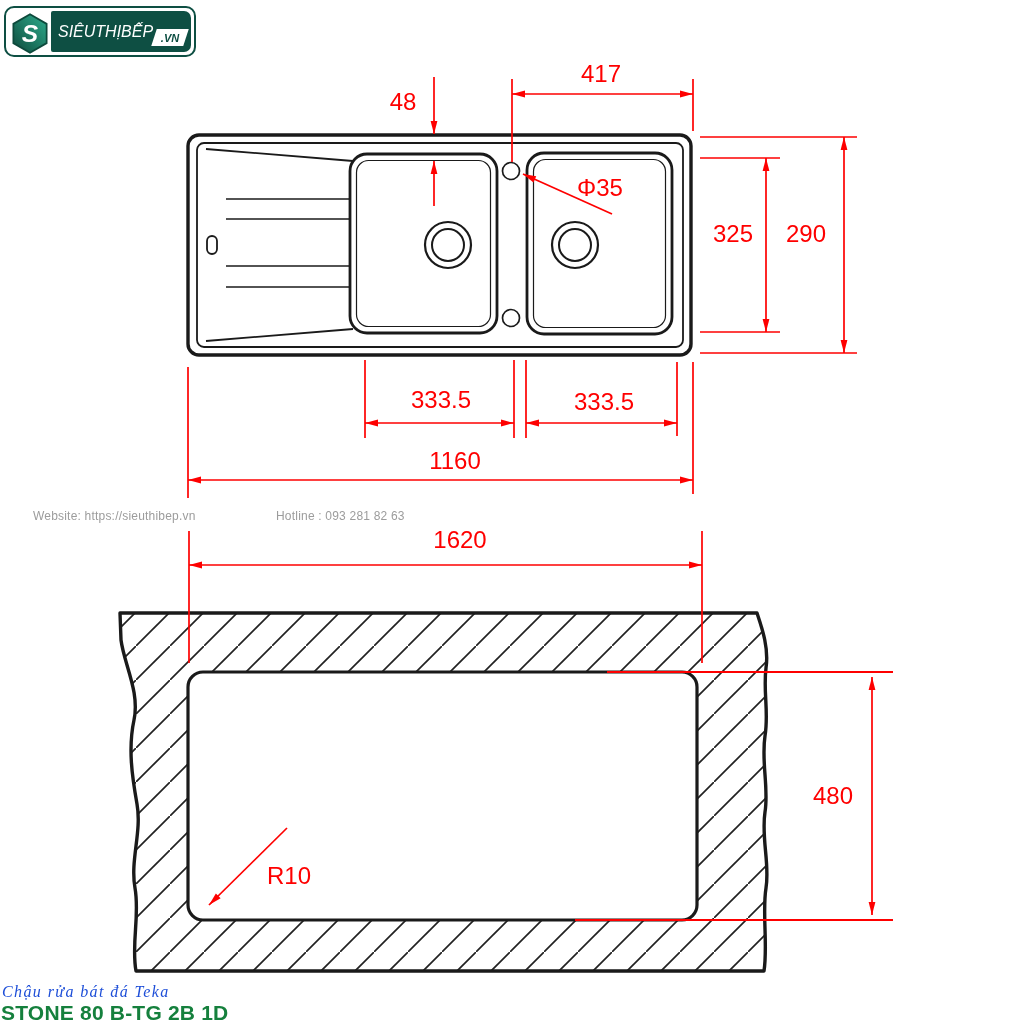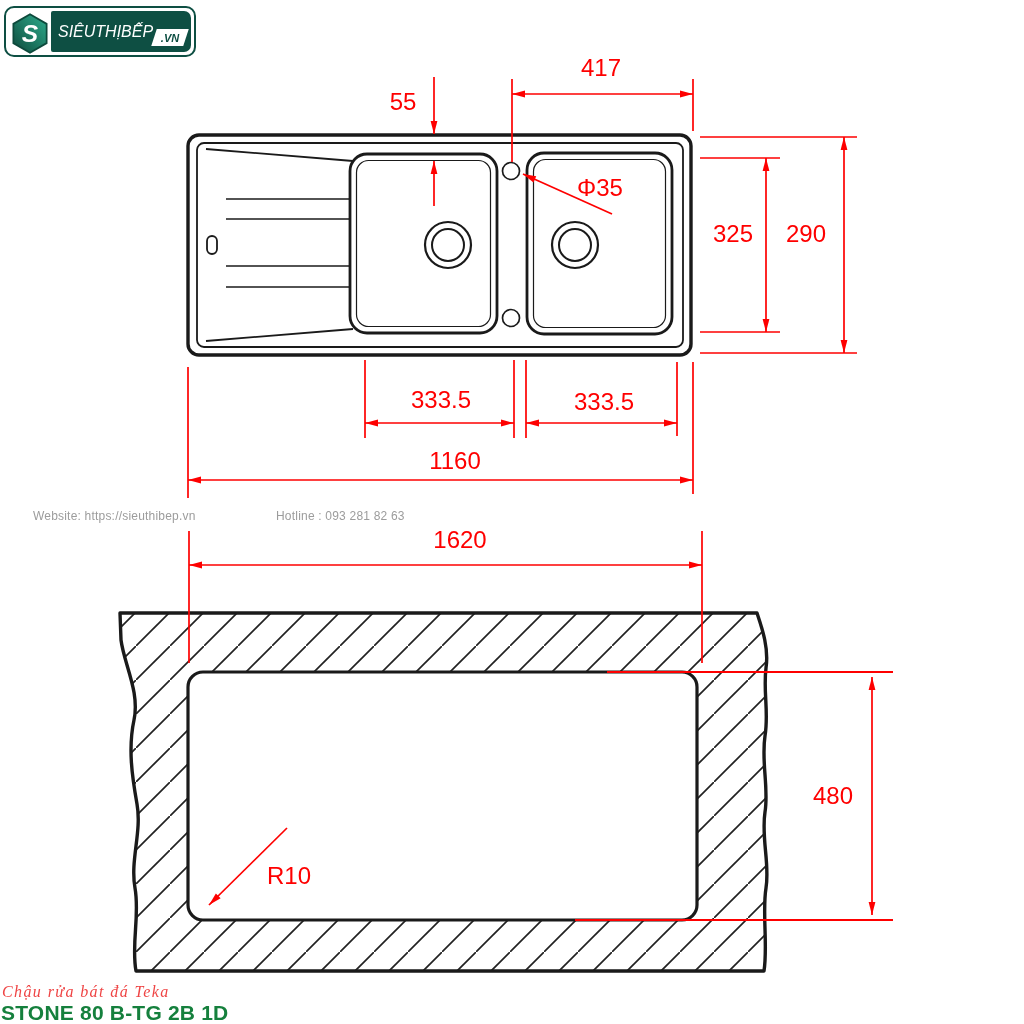--- a/index.html
+++ b/index.html
@@ -3,21 +3,21 @@
 <meta charset="utf-8">
 <style>
   html,body{margin:0;padding:0;background:#fff;}
   #stage{position:relative;width:1024px;height:1024px;background:#ffffff;overflow:hidden;
          font-family:"Liberation Sans","DejaVu Sans",sans-serif;}
   svg{position:absolute;left:0;top:0;}
   .dim{position:absolute;transform:translate(-50%,-50%);color:#fe0000;font-size:24px;
        white-space:nowrap;line-height:1;}
   .gray{position:absolute;color:#9c9c9c;font-size:12px;letter-spacing:.2px;white-space:nowrap;}
   .cat{position:absolute;left:2px;top:983px;font-family:"Liberation Serif","DejaVu Serif",serif;
-       font-style:italic;font-size:16px;letter-spacing:1.4px;color:#ef4444;}
+       font-style:italic;font-size:16px;letter-spacing:1.4px;color:#1d4ed8;}
   .model{position:absolute;left:1px;top:1001px;font-weight:bold;font-size:21px;color:#15803d;
        letter-spacing:.2px;}
   
   .logo{position:absolute;left:4px;top:6px;width:192px;height:51px;border:2px solid #0e4f43;
         border-radius:10px;background:#fff;box-sizing:border-box;}
   .logo-panel{position:absolute;left:45px;top:3px;right:3px;bottom:3px;background:#0e4f43;
         border-radius:2px 7px 7px 2px;}
   .logo-brand{position:absolute;left:7px;top:50%;transform:translateY(-50%);color:#fff;
         font-weight:normal;font-style:italic;font-size:16px;letter-spacing:0;white-space:nowrap;}
   .logo-vn{position:absolute;right:5px;bottom:6px;width:32px;height:17px;background:#fff;
@@ -123,22 +123,22 @@
       <line x1="189" y1="565" x2="702" y2="565" marker-start="url(#ar)" marker-end="url(#ar)"></line>
 
       <line x1="607" y1="672" x2="893" y2="672" stroke-width="2.2"></line>
       <line x1="575" y1="920" x2="893" y2="920" stroke-width="2.2"></line>
       <line x1="872" y1="677" x2="872" y2="915" marker-start="url(#ar)" marker-end="url(#ar)"></line>
 
       <line x1="287" y1="828" x2="209" y2="905" marker-end="url(#ar)"></line>
     </g>
   </svg>
 
-  <div class="dim" style="left:403px;top:102px">55</div>
-  <div class="dim" style="left:601px;top:68px">417</div>
+  <div class="dim" style="left:403px;top:102px">48</div>
+  <div class="dim" style="left:601px;top:74px">417</div>
   <div class="dim" style="left:600px;top:188px">Φ35</div>
   <div class="dim" style="left:733px;top:234px">325</div>
   <div class="dim" style="left:806px;top:234px">290</div>
   <div class="dim" style="left:441px;top:400px">333.5</div>
   <div class="dim" style="left:604px;top:402px">333.5</div>
   <div class="dim" style="left:455px;top:461px">1160</div>
   <div class="dim" style="left:460px;top:540px">1620</div>
   <div class="dim" style="left:833px;top:796px">480</div>
   <div class="dim" style="left:289px;top:876px">R10</div>
 

